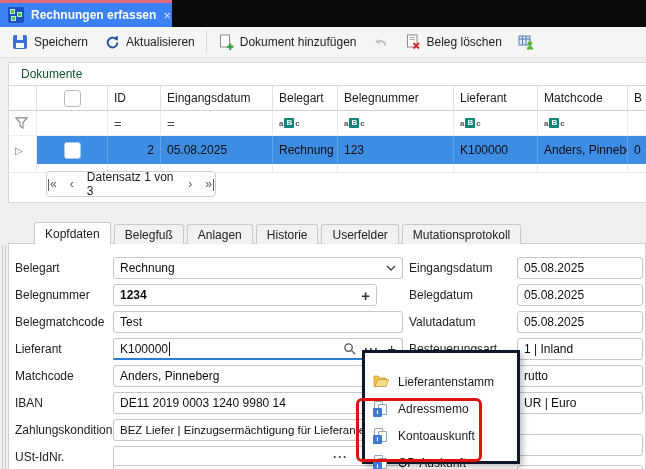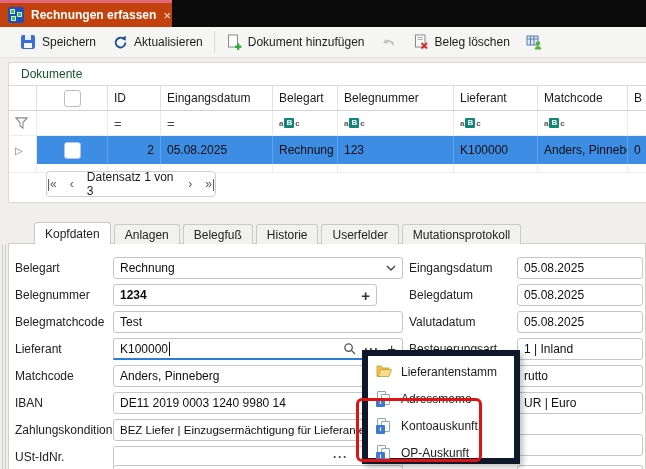--- a/index.html
+++ b/index.html
@@ -3,32 +3,32 @@
 <meta charset="utf-8">
 <style>
   * { box-sizing: border-box; margin: 0; padding: 0; }
   html,body { width:646px; height:469px; overflow:hidden; }
   body {
     position:relative; background:#f0efee;
     font-family:"Liberation Sans", sans-serif; font-size:12px; color:#1c1c1c;
   }
   
   .titlebar { position:absolute; left:0; top:0; width:646px; height:27px; background:#0b0b0b; }
-  .doc-tab { position:absolute; left:0; top:0; width:172px; height:27px; background:#c2410c;
+  .doc-tab { position:absolute; left:0; top:0; width:172px; height:27px; background:#3b82f6;
     border-top:3px solid #e0697c; display:flex; align-items:center; gap:7px; padding:0 8px; }
   .apptab-icon { width:16px; height:16px; background:#1f4fbe; border-radius:2px; position:relative; flex:0 0 16px; }
   .apptab-icon i { position:absolute; width:5px; height:5px; background:#45c24e; border:1px solid #bdf0c0; }
   .apptab-icon i:nth-child(1){ left:2px; top:2px; }
   .apptab-icon i:nth-child(2){ left:9px; top:5px; }
   .apptab-icon i:nth-child(3){ left:3px; top:9px; }
   .doc-tab-title { color:#fff; font-weight:bold; white-space:nowrap; }
   .doc-tab-close { color:#e8e8e8; font-size:13px; margin-left:auto; cursor:default; }
   
   .toolbar { position:absolute; left:0; top:27px; width:646px; height:31px; background:#f5f5f4;
-    border-bottom:1px solid #e3e3e2; display:flex; align-items:center; padding-left:12px; }
+    border-bottom:1px solid #e3e3e2; display:flex; align-items:center; padding-left:4px; }
   .tbtn { display:flex; align-items:center; gap:6px; padding:0 8px; height:26px; white-space:nowrap; }
   .tbtn.disabled { color:#b7b7b7; }
   .tsep { width:1px; height:22px; background:#d8d8d7; margin:0 3px; flex:0 0 1px; }
   .ticon { width:16px; height:16px; display:inline-flex; align-items:center; justify-content:center; }
   .floppy { width:14px; height:14px; background:#3a6fd8; border-radius:2px; position:relative; }
   .floppy i:nth-child(1){ position:absolute; left:4px; top:0; width:6px; height:5px; background:#e8eefb; }
   .floppy i:nth-child(2){ position:absolute; left:3px; bottom:1px; width:8px; height:5px; background:#f6f8fd; }
   
   .dokbox { position:absolute; left:8px; top:62px; width:650px; height:141px; background:#fff; border:1px solid #d9d9d8; }
   .dokbox-title { position:absolute; left:12px; top:4px; color:#14532d; }
@@ -69,21 +69,21 @@
   .fld { position:absolute; height:22px; border:1px solid #c6c6c5; border-radius:3px; background:#fff;
     display:flex; align-items:center; padding:0 6px; color:#0e0e0e; white-space:nowrap; overflow:hidden; }
   .fld .spacer { flex:1 1 auto; }
   .fld.focused { border-bottom:2px solid #2b7cd3; border-radius:3px 3px 0 0; }
   .caret { width:1px; height:14px; background:#111; margin-left:1px; }
   .fplus { font-size:15px; color:#333; line-height:1; }
   .fdots { color:#444; letter-spacing:1px; font-weight:bold; }
   .chev { stroke:#444; fill:none; stroke-width:1.4; }
   
   .popupmenu { position:absolute; left:362px; top:350px; width:158px; height:114px; background:#fff;
-    border:6px solid #0f172a; box-shadow:3px 3px 6px rgba(0,0,0,0.25); z-index:10; padding-top:2px; }
+    border:3px solid #0f172a; box-shadow:3px 3px 6px rgba(0,0,0,0.25); z-index:10; padding-top:15px; }
   .mitem { height:27px; display:flex; align-items:center; gap:9px; padding-left:8px; color:#1b1b1b; }
   .micon { width:16px; height:16px; position:relative; flex:0 0 16px; }
   .pg { position:absolute; width:9px; height:11px; background:#fbfdfe; border:1px solid #8fa5b5; border-radius:1px; }
   .pg-back { left:1px; top:0; } .pg-front { left:5px; top:3px; }
   .pg-i { position:absolute; left:0; top:7px; width:9px; height:9px; background:#3f78d1; color:#fff;
     font-size:7px; font-weight:bold; display:flex; align-items:center; justify-content:center;
     border-radius:1px; font-family:"Liberation Serif", serif; }
   .redhl { position:absolute; left:356px; top:398px; width:126px; height:64px; border:3px solid #e01313;
     border-radius:6px; z-index:11; pointer-events:none; }
 </style>
@@ -264,22 +264,22 @@
     <span class="navg">|«</span>
     <span class="navg">‹</span>
     <span>Datensatz 1 von 3</span>
     <span class="navg">›</span>
     <span class="navg">»|</span>
   </div>
 </div>
 
 <div class="tabstrip">
   <div class="tab active">Kopfdaten</div>
+  <div class="tab">Belegfuß</div>
   <div class="tab">Anlagen</div>
-  <div class="tab">Belegfuß</div>
   <div class="tab">Historie</div>
   <div class="tab">Userfelder</div>
   <div class="tab">Mutationsprotokoll</div>
 </div>
 
 <div class="splitline" style="left:2px"></div>
 <div class="splitline" style="left:5px"></div>
 
 <div class="formpanel">
 

